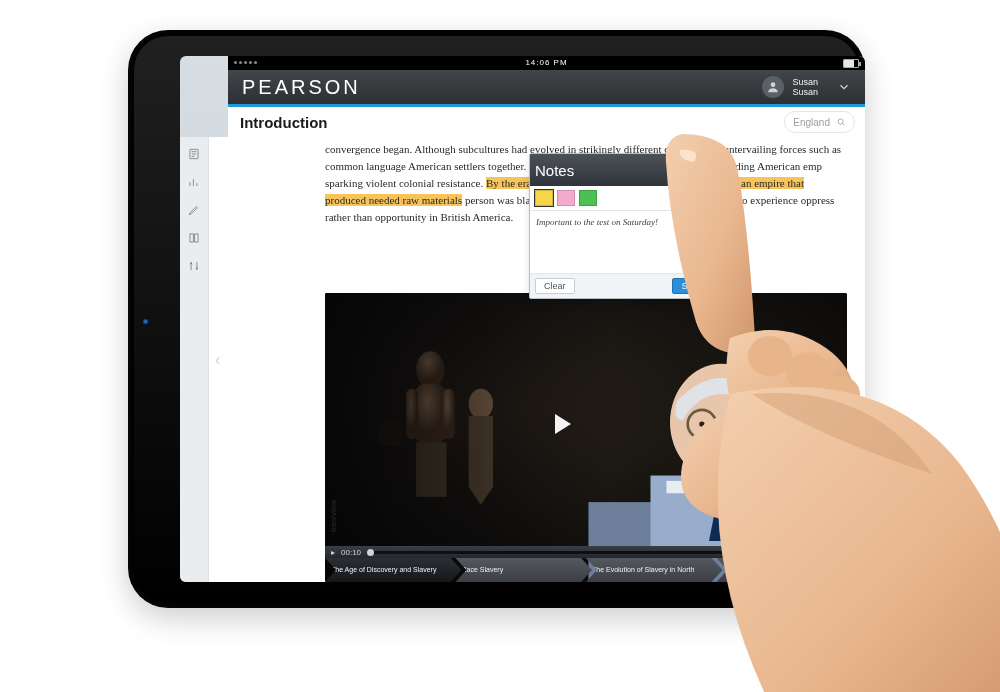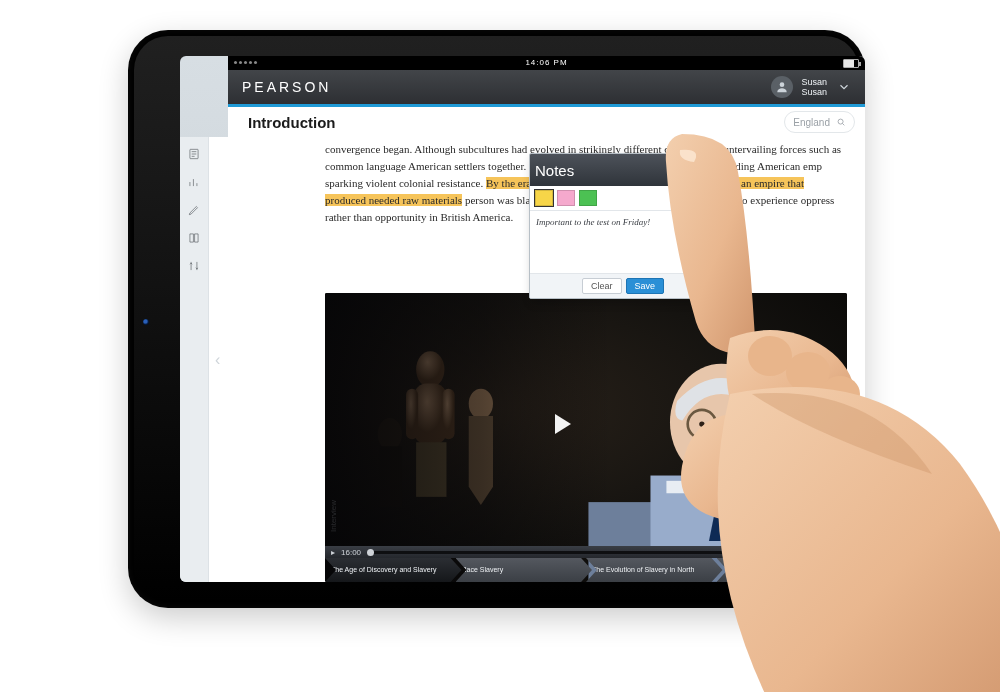--- a/index.html
+++ b/index.html
@@ -34,33 +34,33 @@
   .statusbar .dots{position:absolute;left:6px;top:5px;display:flex;gap:2px;}
   .statusbar .dots i{display:block;width:3px;height:3px;border-radius:50%;background:#888;}
   .statusbar .batt{position:absolute;right:6px;top:3px;width:14px;height:7px;border:1px solid #aaa;border-radius:1px;position:absolute;}
   .statusbar .batt:after{content:"";position:absolute;right:-3px;top:1.5px;width:2px;height:4px;background:#aaa;}
   .statusbar .batt i{display:block;width:70%;height:100%;background:#e6e6e6;}
 
   
   .app-header{height:34px;background:linear-gradient(#424549,#2d2f33);
     border-bottom:3px solid #1f9ad6;display:flex;align-items:center;padding:0 14px;
     color:#fff;}
-  .app-header .brand{font-size:14px;letter-spacing:3px;font-weight:400;}
+  .app-header .brand{font-size:20px;letter-spacing:3px;font-weight:400;}
   .app-header .spacer{flex:1;}
   .app-header .avatar{width:22px;height:22px;border-radius:50%;background:#5a6066;
     display:flex;align-items:center;justify-content:center;color:#ccd3d9;}
   .app-header .avatar svg{width:14px;height:14px;}
-  .app-header .user{font-size:9px;line-height:10px;margin:0 10px 0 8px;color:#eef2f5;}
+  .app-header .user{font-size:9px;line-height:10px;margin:0 19px 0 8px;color:#eef2f5;}
   .app-header .chev{width:14px;height:14px;}
   .app-header .chev svg{stroke:#cfd6db;width:14px;height:14px;}
 
   
   .titlebar{height:30px;background:#fff;display:flex;align-items:center;
     padding:0 10px 0 12px;border-bottom:1px solid #e1e5e9;}
-  .titlebar h1{font-size:15px;font-weight:700;margin:8px;color:#1b1b1b;}
+  .titlebar h1{font-size:15px;font-weight:700;margin:0;color:#1b1b1b;}
   .titlebar .spacer{flex:1;}
   .search{display:flex;align-items:center;border:1px solid #e3e7ea;border-radius:14px;
     height:20px;padding:0 8px;color:#9aa0a6;font-size:10px;}
   .search svg{width:10px;height:10px;margin-left:6px;stroke:#9aa0a6;}
 
   
   .app-body{position:absolute;top:81px;left:0;right:0;bottom:0;display:flex;}
   .toolrail{width:28px;background:#e9edf0;border-right:1px solid #dde2e6;
     display:flex;flex-direction:column;align-items:center;gap:14px;padding-top:10px;}
   .toolrail .ticon{width:14px;height:14px;color:#464b51;cursor:pointer;}
@@ -81,21 +81,21 @@
   .notes-pop .np-head{height:32px;background:linear-gradient(#4d525a,#2f343a);
     color:#fff;font-size:15px;display:flex;align-items:center;padding:0 5px;}
   .notes-pop .np-head .x{margin-left:auto;color:#c8cdd2;}
   .notes-pop .np-swatches{display:flex;gap:4px;padding:4px 5px;border-bottom:1px solid #e2e6ea;}
   .notes-pop .np-swatches .sw{width:16px;height:14px;border:1px solid rgba(0,0,0,.15);}
   .sw.y{background:#f7d548;outline:1px solid #333;}
   .sw.p{background:#f5a9cd;}
   .sw.g{background:#4cc153;}
   .notes-pop .np-note{font:italic 9px Georgia,serif;color:#3a3e44;padding:6px 6px;
     min-height:50px;border-bottom:1px solid #e2e6ea;}
-  .notes-pop .np-actions{display:flex;justify-content:center;gap:4px;padding:4px 5px;background:#f1f4f7;}
+  .notes-pop .np-actions{display:flex;justify-content:space-between;gap:4px;padding:4px 5px;background:#f1f4f7;}
   .np-btn{font-size:9px;border:1px solid #c7cdd4;background:#fff;color:#555;
     padding:2px 8px;border-radius:2px;}
   .np-btn.primary{background:#2a8fd6;border-color:#1d74b4;color:#fff;}
 
   
   .video{position:absolute;left:116px;right:18px;top:156px;bottom:0;overflow:hidden;
     border-radius:2px;background:#000;}
   .video .vignette{position:absolute;inset:0;background:
     radial-gradient(120% 100% at 30% 40%,#2a221a 0%,#151310 45%,#000 100%);}
   .video .people{position:absolute;left:8%;top:14%;width:32%;height:70%;opacity:.85;}
@@ -237,21 +237,21 @@
         <div class="notes-pop">
           <div class="np-head">
             <span>Notes</span>
             <span class="x">×</span>
           </div>
           <div class="np-swatches">
             <span class="sw y"></span>
             <span class="sw p"></span>
             <span class="sw g"></span>
           </div>
-          <div class="np-note">Important to the test on Friday!</div>
+          <div class="np-note">Important to the test on Saturday!</div>
           <div class="np-actions">
             <button class="np-btn">Clear</button>
             <button class="np-btn primary">Save</button>
           </div>
         </div>
 
         <div class="video">
           <div class="vignette"></div>
 
           <span class="sidelabel">Interview</span>
@@ -288,21 +288,21 @@
             <line x1="144" y1="122" x2="156" y2="122" stroke="#6a5840" stroke-width="3"></line>
             <ellipse cx="128" cy="122" rx="3" ry="3" fill="#2d2017"></ellipse>
             <ellipse cx="172" cy="122" rx="3" ry="3" fill="#2d2017"></ellipse>
             <path d="M140 158q10 10 22 0q-4 10-11 10t-11-10z" fill="#7c4a3a"></path>
           </svg>
 
           <span class="play"></span>
 
           <div class="scrubber">
             <span>▸</span>
-            <span>16:00</span>
+            <span>00:10</span>
             <span class="bar">
                 <i></i>
               </span>
             <span>🔊</span>
             <span>⛶</span>
           </div>
 
           <div class="chapters">
             <span class="chap active">The Age of Discovery and Slavery</span>
             <span class="chap">Race Slavery</span>

